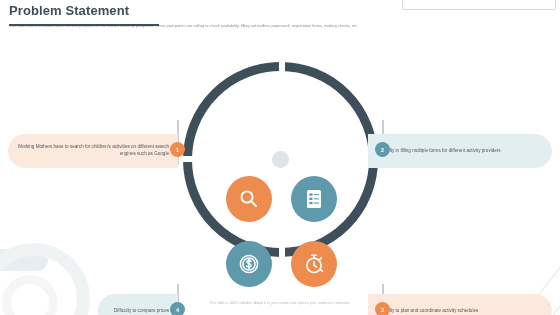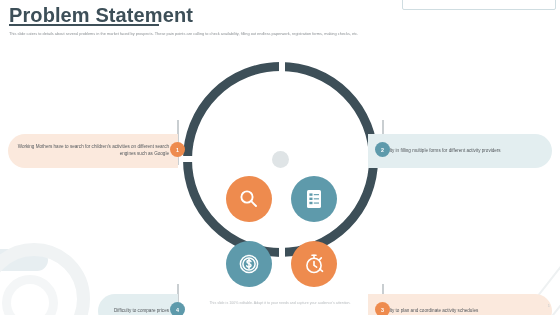--- a/index.html
+++ b/index.html
@@ -35,21 +35,21 @@
     transform:rotate(38deg);transform-origin:bottom;
   }
   #deco-box-tr{
     right:4px;top:-12px;width:152px;height:20px;
     border:1px solid #cfdde1;background:#ffffff;border-radius:2px;
   }
 
   
   #header{position:absolute;left:9px;top:4px;right:9px;}
   #page-title{
-    font-size:20px;font-weight:bold;color:#3d4f58;letter-spacing:.1px;
+    font-size:13px;font-weight:bold;color:#3d4f58;letter-spacing:.1px;
     margin:0 0 4px 0;line-height:1.1;
   }
   #title-rule{
     position:absolute;left:0;top:20px;width:150px;height:2px;background:#3d4f58;
   }
   #page-subtitle{
     font-size:3.9px;color:#8a8f93;line-height:1.35;margin:5px 0 0 0;
     max-width:540px;
   }
 

